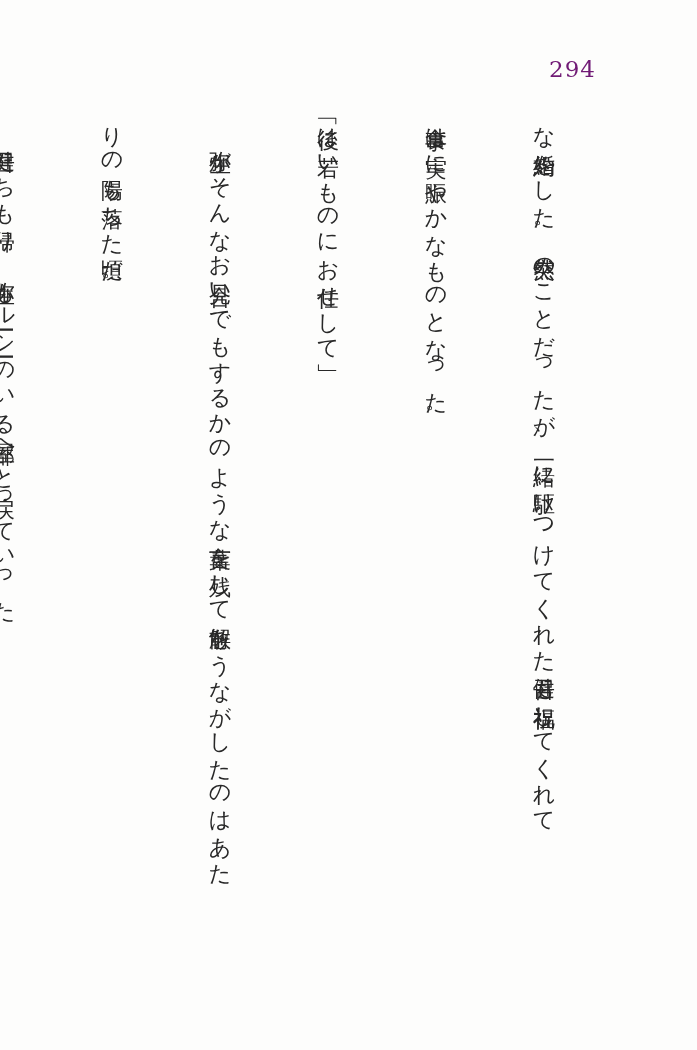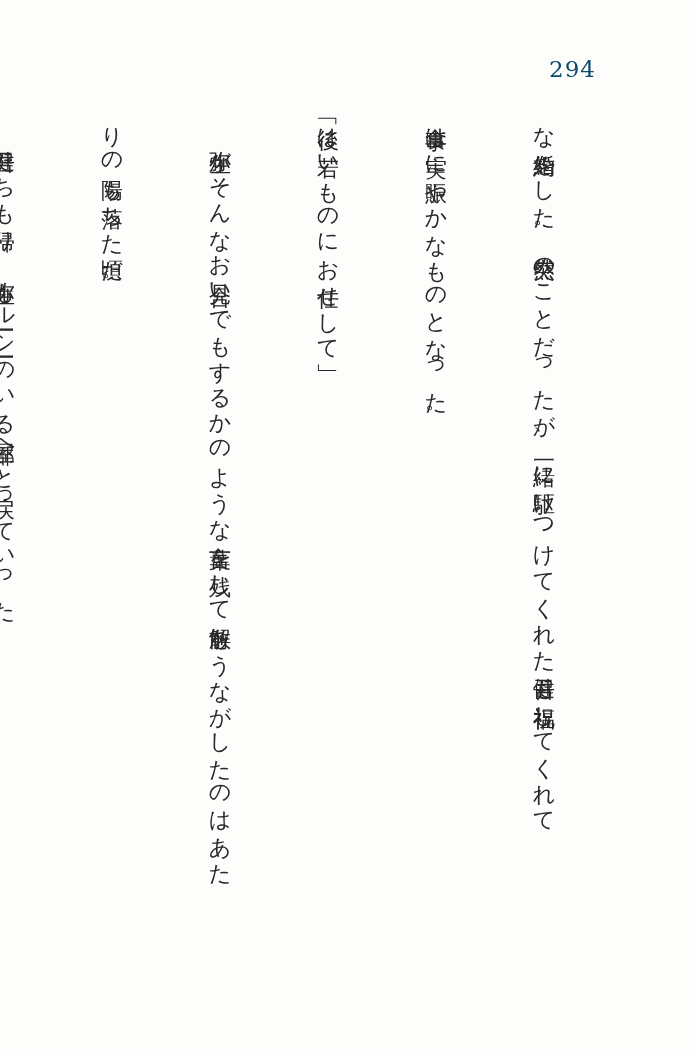--- a/index.html
+++ b/index.html
@@ -18,21 +18,21 @@
   .page {
     position: absolute;
     inset: 0;
   }
   .page-number {
     position: absolute;
     top: 56px;
     right: 101px;
     font-size: 23px;
     letter-spacing: 1px;
-    color: #0c4a6e;
+    color: #701a75;
   }
   .text-block {
     position: absolute;
     top: 111px;
     right: 63px;
     height: 880px;
     writing-mode: vertical-rl;
     text-orientation: mixed;
     font-size: 22px;
     line-height: 36px;

